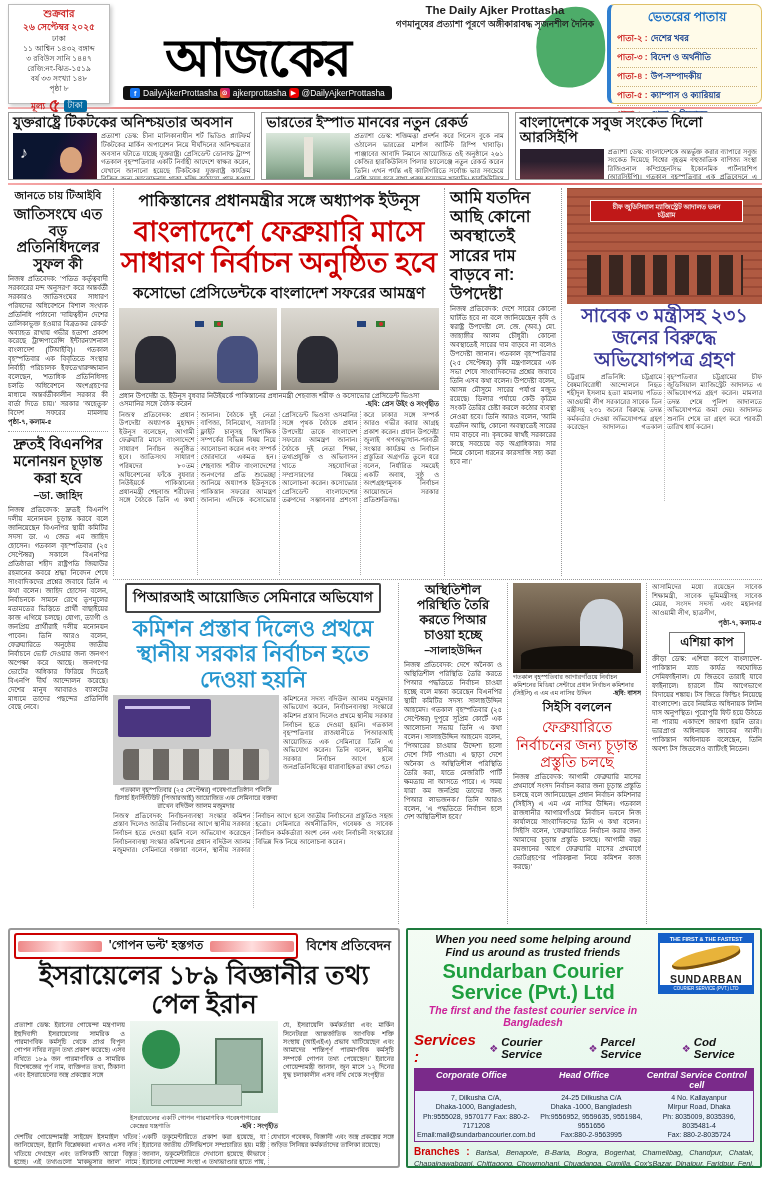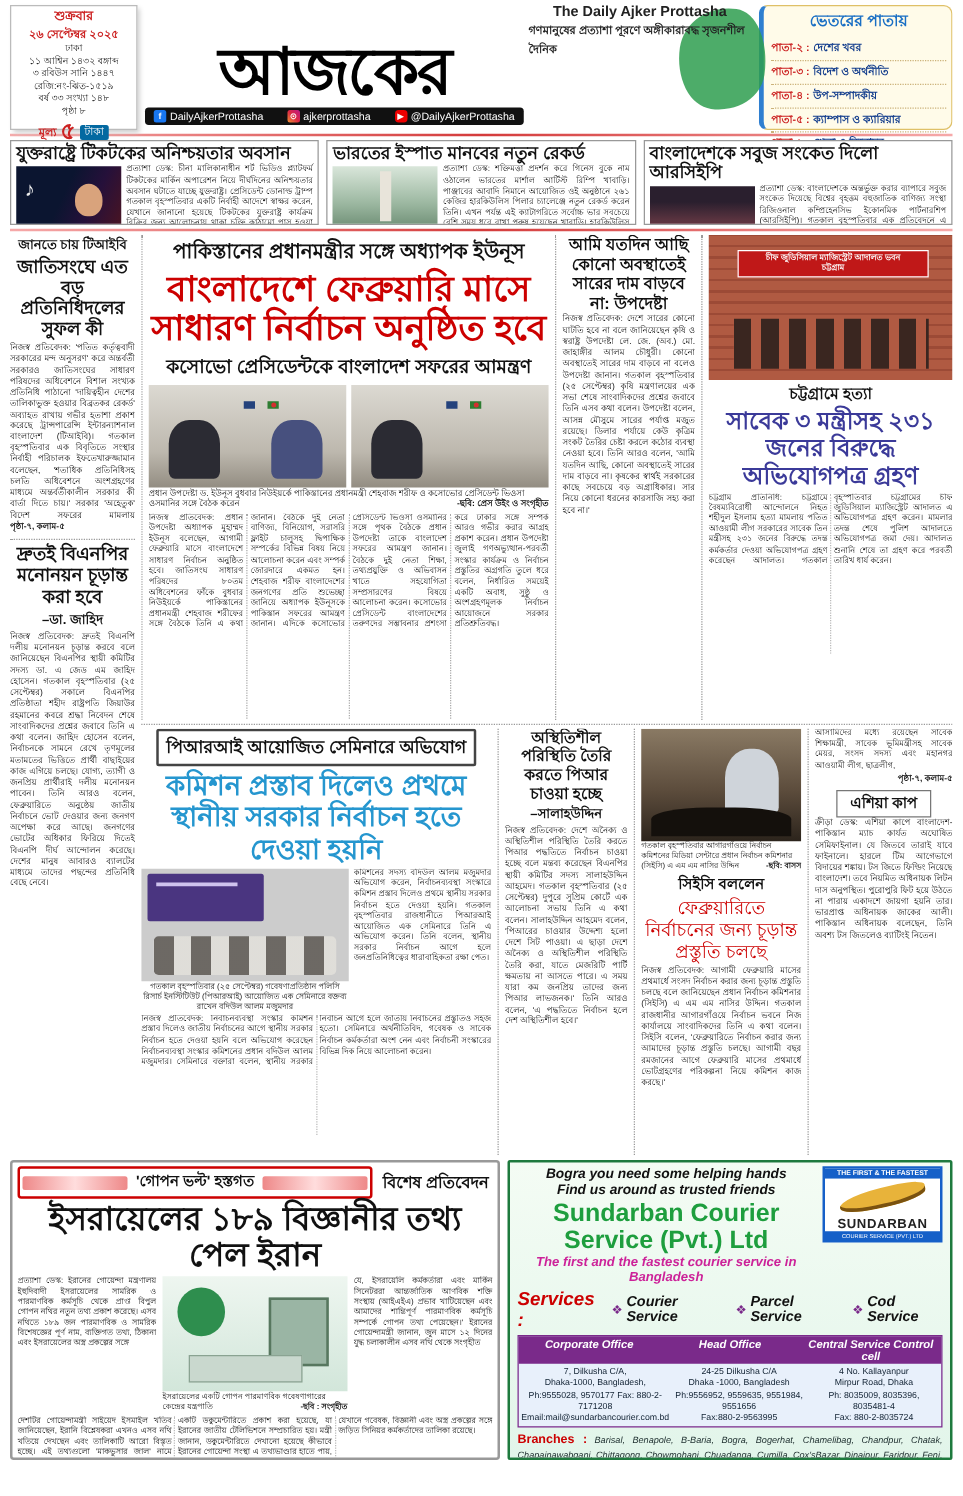--- a/index.html
+++ b/index.html
@@ -20,21 +20,21 @@
   .d-cur{background:#0369a1;color:#fff;font-weight:normal;font-size:8.5px;padding:0 4px;border-radius:2px}
   .mast{flex:1;display:flex;align-items:flex-start;justify-content:center;gap:4px;position:relative}
   .m-leftcol{display:flex;flex-direction:column;align-items:center;justify-content:flex-end;height:96px}
   .m-black{font-weight:bold;font-size:52px;line-height:.95;letter-spacing:-2px;color:#000}
   .m-rightcol{display:flex;flex-direction:column;align-items:center;position:relative}
   .m-eng{font-weight:bold;font-size:11.5px;color:#222;z-index:2}
   .m-red{font-weight:bold;font-size:50px;line-height:.95;letter-spacing:-2px;color:#d6001c;z-index:2;position:relative}
   .m-map{position:absolute;top:2px;right:-12px;width:70px;height:82px;background:#2e9e4f;
          border-radius:58% 42% 55% 45%/45% 60% 40% 55%;opacity:.85;z-index:1;transform:rotate(8deg)}
   .m-tag{font-size:9px;font-weight:bold;color:#222;z-index:2;margin-top:1px}
-  .social{background:#111;color:#fff;border-radius:3px;font-size:8.5px;display:flex;gap:19px;
+  .social{background:#111;color:#fff;border-radius:3px;font-size:8.5px;display:flex;gap:2px;
           align-items:center;padding:2px 7px;margin-top:3px;white-space:nowrap}
   .soc-it{display:flex;align-items:center;gap:3px}
   .ic{width:10px;height:10px;border-radius:2px;display:inline-flex;align-items:center;justify-content:center;
       font-size:7px;font-weight:bold;color:#fff;flex:none}
   .ic-fb{background:#1877f2}
   .ic-ig{background:linear-gradient(45deg,#f09433,#dc2743,#bc1888)}
   .ic-yt{background:#e00;border-radius:3px}
   .inside{width:140px;flex:none;border:1px solid #dfc067;border-radius:7px;background:#fffbe9;padding:2px 4px 2px 6px;
           border-left:4px solid #2f7fd0}
   .in-title{color:#1a6fc4;font-weight:bold;font-size:12.5px;text-align:center;margin:1px 0 2px}
@@ -99,21 +99,21 @@
   .main-story{width:320px;flex:none;overflow:hidden}
   .ms-kicker{font-size:16px;font-weight:bold;text-align:center}
   .ms-head{font-size:28px;font-weight:bold;color:#c00;text-align:center;line-height:1.1;margin:2px 0}
   .ms-deck{font-size:15px;font-weight:bold;text-align:center;margin-bottom:2px}
   .ms-photos{display:flex;gap:4px;margin:2px 0}
   .ms-ph{flex:1;height:82px}
   .ms-cap{font-size:6.8px;line-height:1.25;margin-bottom:2px}
   .ms-credit{font-weight:bold;float:right}
   .ms-body{columns:4;column-gap:6px;column-rule:1px dotted #aaa;font-size:6.6px;line-height:1.3;height:168px;overflow:hidden}
   .fert{width:106px;flex:none;overflow:hidden}
-  .f-head{font-size:13px;font-weight:bold;text-align:center;line-height:1.2;margin-bottom:2px}
+  .f-head{font-size:16px;font-weight:bold;text-align:left;line-height:1.2;margin-bottom:2px}
   .sb{font-size:6.8px;line-height:1.32}
   .chit{flex:1;overflow:hidden}
   .c-photo{height:116px}
   .c-kicker{font-size:12.5px;font-weight:bold;text-align:center;margin-top:2px}
   .c-head{font-size:19px;font-weight:bold;color:#3b3a99;text-align:center;line-height:1.15;margin:1px 0 2px}
   .c-body{columns:2;column-gap:5px;column-rule:1px dotted #bbb;font-size:6.5px;line-height:1.3;height:128px;overflow:hidden}
   .pri{width:280px;flex:none;overflow:hidden}
   .p-kicker{border:2px solid #444;border-radius:2px;font-size:14px;font-weight:bold;text-align:center;
             padding:1px 6px;width:fit-content;margin:0 auto}
   .p-head{font-size:22px;font-weight:bold;color:#2596cf;text-align:center;line-height:1.15;margin:3px 0}
@@ -332,21 +332,20 @@
         </div>
 
         <div class="chit vsep">
           <div class="c-photo ph ph-court">
             <div class="c-sign">
               <div>চীফ জুডিসিয়াল ম্যাজিস্ট্রেট আদালত ভবন</div>
               <div>চট্টগ্রাম</div>
             </div>
             <div class="c-win"></div>
           </div>
-          <div class="c-kicker">চট্টগ্রামে হত্যা</div>
           <div class="c-head">সাবেক ৩ মন্ত্রীসহ ২৩১ জনের বিরুদ্ধে অভিযোগপত্র গ্রহণ</div>
           <div class="c-body jt">চট্টগ্রাম প্রতিনিধি: চট্টগ্রামে বৈষম্যবিরোধী আন্দোলনে নিহত শহীদুল ইসলাম হত্যা মামলায় পতিত আওয়ামী লীগ সরকারের সাবেক তিন মন্ত্রীসহ ২৩১ জনের বিরুদ্ধে তদন্ত কর্মকর্তার দেওয়া অভিযোগপত্র গ্রহণ করেছেন আদালত। গতকাল বৃহস্পতিবার চট্টগ্রামের চীফ জুডিসিয়াল ম্যাজিস্ট্রেট আদালত এ অভিযোগপত্র গ্রহণ করেন। মামলার তদন্ত শেষে পুলিশ আদালতে অভিযোগপত্র জমা দেয়। আদালত শুনানি শেষে তা গ্রহণ করে পরবর্তী তারিখ ধার্য করেন।</div>
         </div>
       </div>
 
       <div class="band2">
         <div class="pri">
           <div class="p-kicker">পিআরআই আয়োজিত সেমিনারে অভিযোগ</div>
           <div class="p-head">কমিশন প্রস্তাব দিলেও প্রথমে স্থানীয় সরকার নির্বাচন হতে দেওয়া হয়নি</div>
           <div class="p-row">
@@ -419,21 +418,21 @@
         </div>
         <div class="sp-col jt">যে, ইসরায়েলি কর্মকর্তারা এবং মার্কিন সিনেটররা আন্তর্জাতিক আণবিক শক্তি সংস্থায় (আইএইএ) প্রভাব খাটিয়েছেন এবং আমাদের শান্তিপূর্ণ পারমাণবিক কর্মসূচি সম্পর্কে গোপন তথ্য পেয়েছেন।' ইরানের গোয়েন্দামন্ত্রী জানান, জুন মাসে ১২ দিনের যুদ্ধ চলাকালীন এসব নথি থেকে সংগৃহীত</div>
       </div>
       <div class="sp-body3 jt">দেশটির গোয়েন্দামন্ত্রী সাইয়েদ ইসমাইল খতিব জানিয়েছেন, ইরানি বিশ্লেষকরা এখনও এসব নথি খতিয়ে দেখছেন এবং তালিকাটি আরো বিস্তৃত হচ্ছে। এই তথ্যগুলো 'মাকভুসার জাল' নামে একটি ডকুমেন্টারিতে প্রকাশ করা হয়েছে, যা ইরানের জাতীয় টেলিভিশনে সম্প্রচারিত হয়। মন্ত্রী জানান, ডকুমেন্টারিতে দেখানো হয়েছে কীভাবে ইরানের গোয়েন্দা সংস্থা এ তথ্যভাণ্ডার হাতে পায়, যেখানে গবেষক, বিজ্ঞানী এবং অস্ত্র প্রকল্পের সঙ্গে জড়িত সিনিয়র কর্মকর্তাদের তালিকা রয়েছে।</div>
 
     </div>
 
     <div class="ad">
       <div class="ad-top">
         <div class="ad-left">
-          <div class="ad-line">Bogra you need some helping hands</div>
+          <div class="ad-line">When you need some helping around</div>
           <div class="ad-line">Find us around as trusted friends</div>
           <div class="ad-title">Sundarban Courier Service (Pvt.) Ltd</div>
           <div class="ad-sub">The first and the fastest courier service in Bangladesh</div>
         </div>
         <div class="ad-logo">
           <div class="ad-logo-top">THE FIRST &amp; THE FASTEST</div>
           <div class="tiger"></div>
           <div class="ad-logo-name">SUNDARBAN</div>
           <div class="ad-logo-sub">COURIER SERVICE (PVT.) LTD</div>
         </div>

